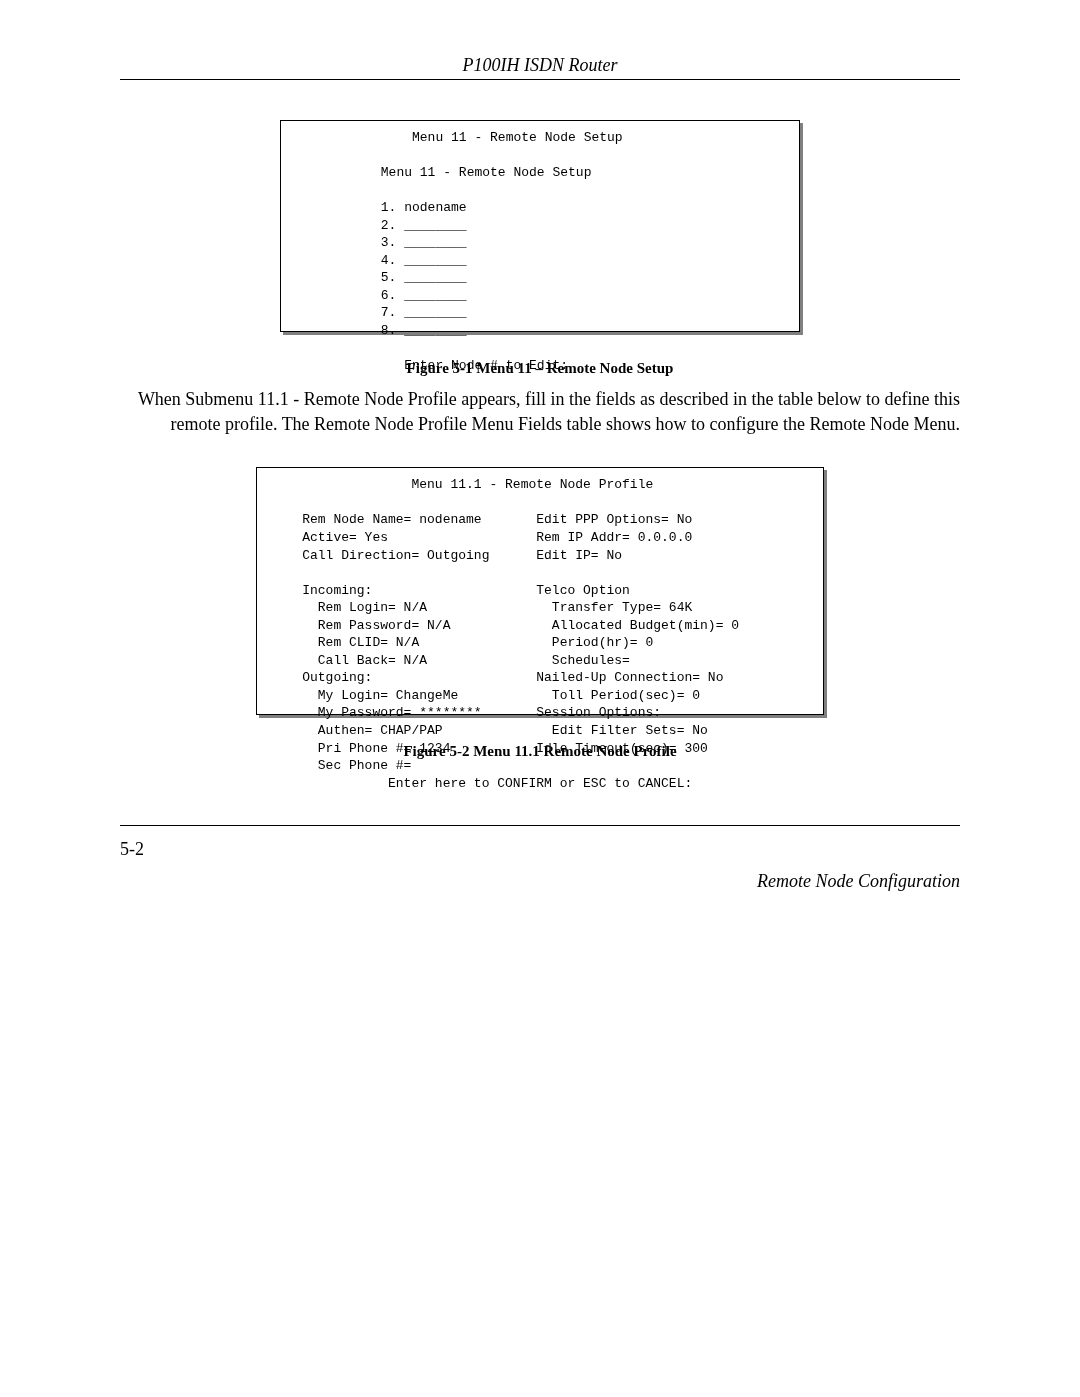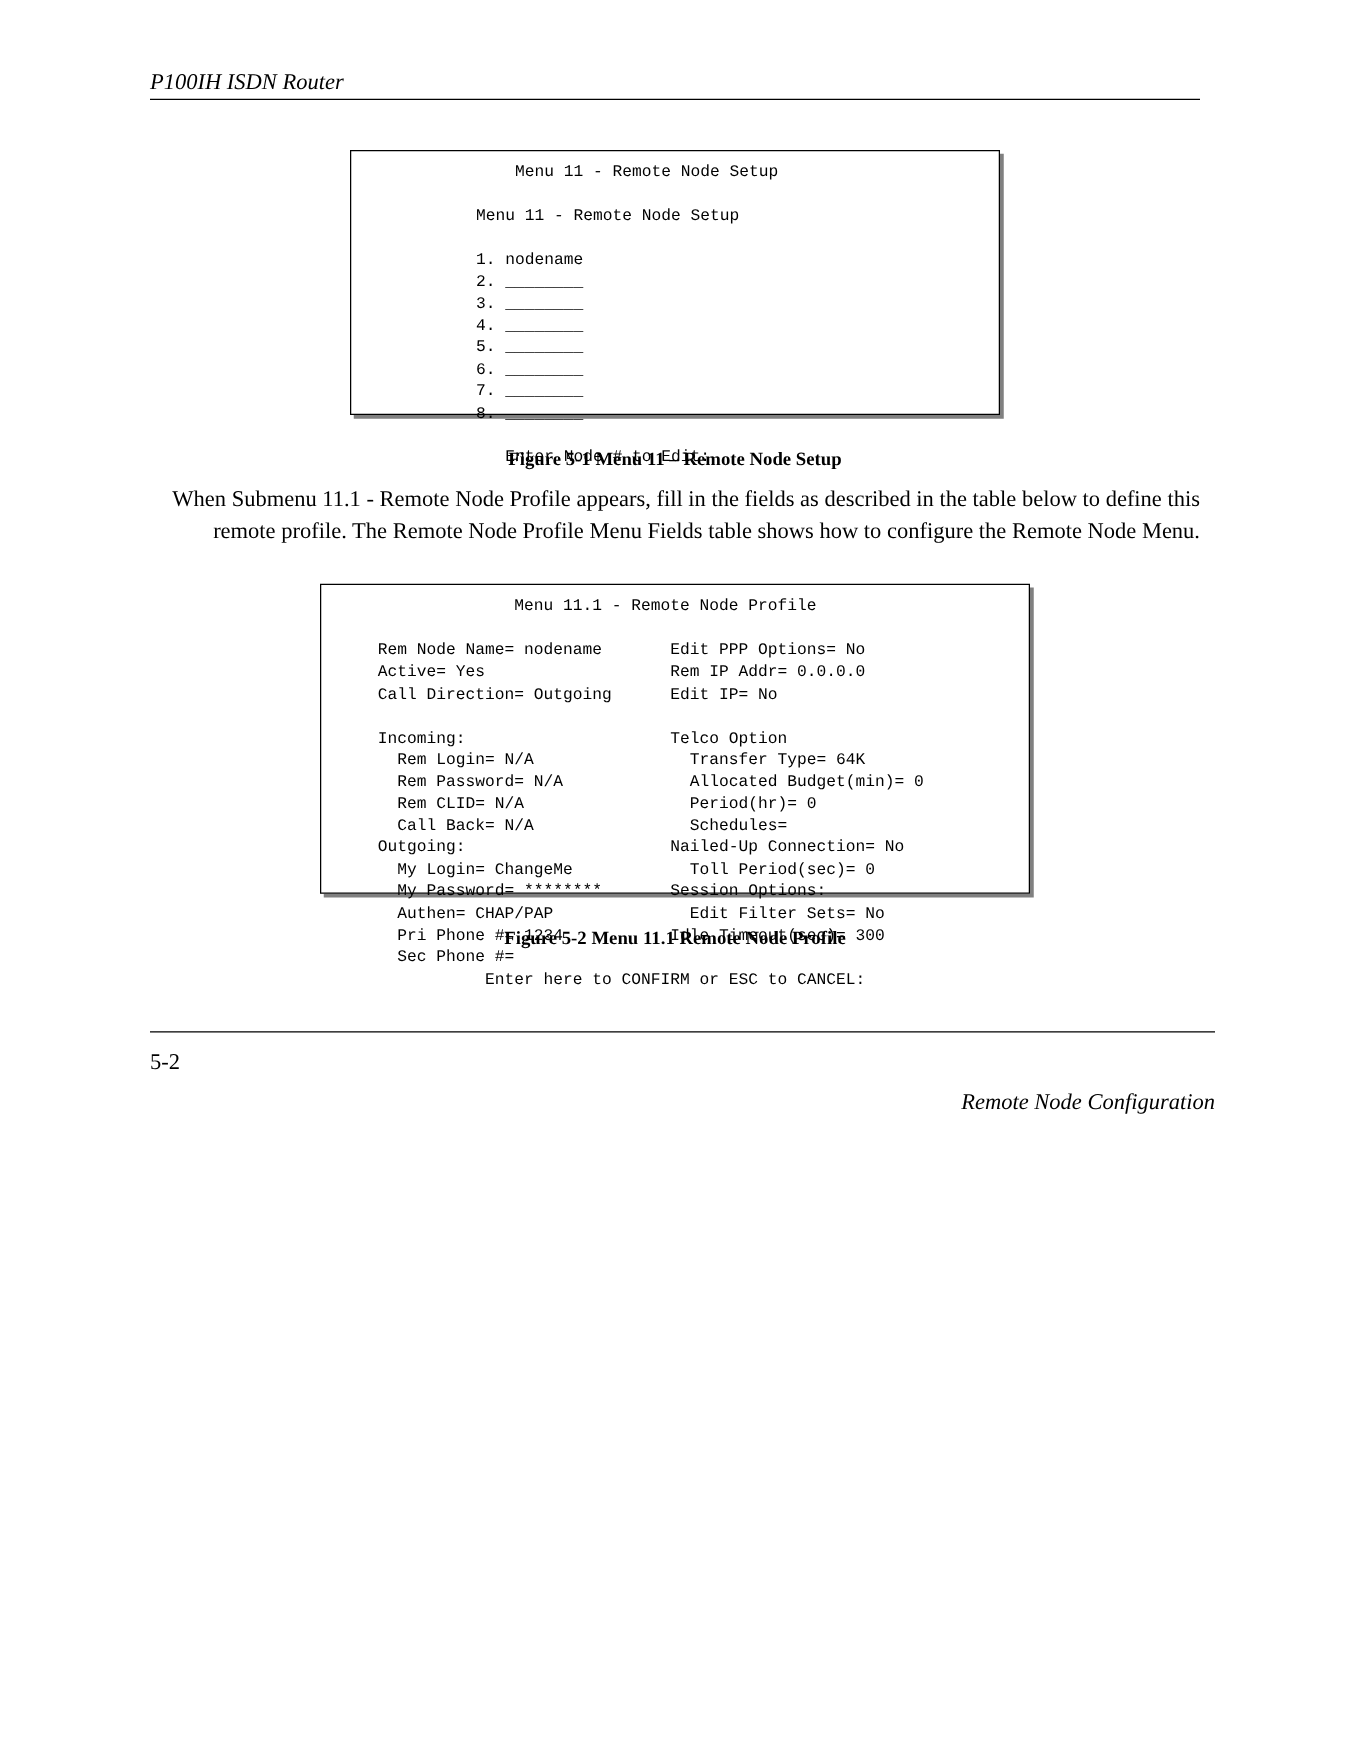--- a/index.html
+++ b/index.html
@@ -14,21 +14,21 @@
     box-sizing: border-box;
   }
   .page {
     padding: 55px 120px 0 120px;
     box-sizing: border-box;
     width: 100%;
     height: 100%;
     position: relative;
   }
   .header-right {
-    text-align: left;
+    text-align: center;
     font-style: italic;
     font-size: 18px;
     border-bottom: 1px solid #000;
     padding-bottom: 3px;
     margin-bottom: 40px;
   }
   .term-box {
     font-family: "Courier New", Courier, monospace;
     font-size: 13px;
     line-height: 1.35;
@@ -61,21 +61,21 @@
   }
   .body-text {
     font-size: 18px;
     line-height: 1.4;
     margin-top: 10px;
     text-align: right;
   }
   .footer-area {
     position: absolute;
     left: 120px;
-    right: 108px;
+    right: 120px;
     bottom: 505px;
   }
   .footer-rule {
     border-top: 1px solid #000;
     height: 1px;
     margin-bottom: 12px;
   }
   .footer-line {
     display: flex;
     justify-content: space-between;

